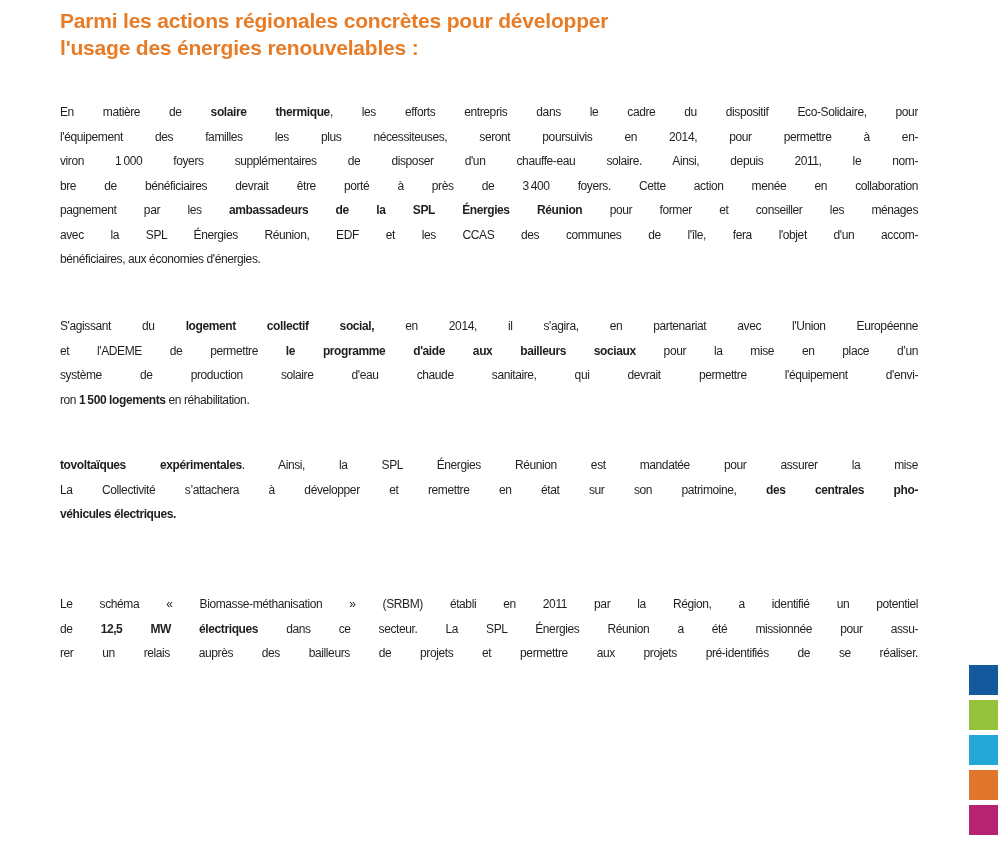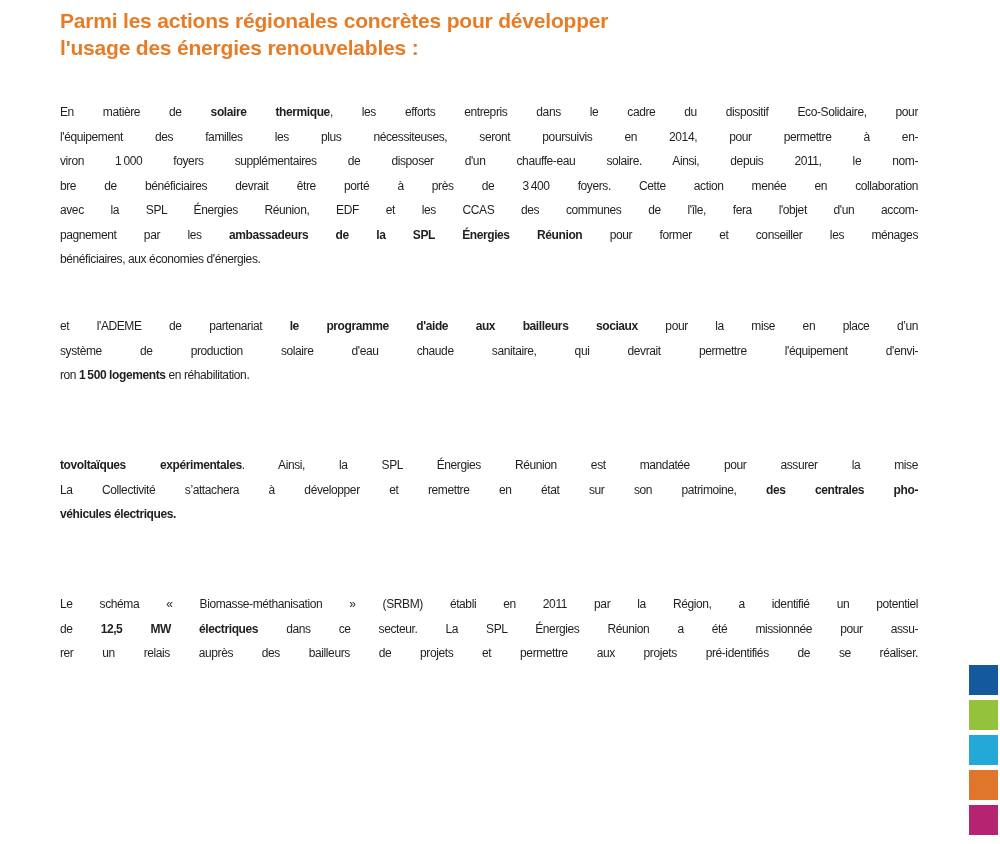--- a/index.html
+++ b/index.html
@@ -79,26 +79,27 @@
     <div>Parmi les actions régionales concrètes pour développer</div>
     <div>l'usage des énergies renouvelables&nbsp;:</div>
   </div>
 
   <div>
       <div class="paragraph p0">
         <div class="line"><span>En matière de </span><b>solaire thermique</b><span>, les efforts entrepris dans le cadre du dispositif Eco-Solidaire, pour</span></div>
         <div class="line"><span>l'équipement des familles les plus nécessiteuses, seront poursuivis en 2014, pour permettre à en-</span></div>
         <div class="line"><span>viron 1 000 foyers supplémentaires de disposer d'un chauffe-eau solaire. Ainsi, depuis 2011, le nom-</span></div>
         <div class="line"><span>bre de bénéficiaires devrait être porté à près de 3 400 foyers. Cette action menée en collaboration</span></div>
+        <div class="line"><span>pagnement par les </span><b>ambassadeurs de la SPL Énergies Réunion</b><span> pour former et conseiller les ménages</span></div>
         <div class="line"><span>avec la SPL Énergies Réunion, EDF et les CCAS des communes de l'île, fera l'objet d'un accom-</span></div>
-        <div class="line"><span>pagnement par les </span><b>ambassadeurs de la SPL Énergies Réunion</b><span> pour former et conseiller les ménages</span></div>
         <div class="line left"><span>bénéficiaires, aux économies d'énergies.</span></div>
       </div>
       <div class="paragraph p1">
-        <div class="line"><span>et l'ADEME de partenariat </span><b>le programme d'aide aux bailleurs sociaux</b><span> pour la mise en place d’un</span></div>
+        <div class="line"><span>S'agissant du </span><b>logement collectif social,</b><span> en 2014, il s'agira, en partenariat avec l'Union Européenne</span></div>
+        <div class="line"><span>et l'ADEME de permettre </span><b>le programme d'aide aux bailleurs sociaux</b><span> pour la mise en place d’un</span></div>
         <div class="line"><span>système de production solaire d'eau chaude sanitaire, qui devrait permettre l'équipement d'envi-</span></div>
         <div class="line left"><span>ron </span><b>1 500 logements</b><span> en réhabilitation.</span></div>
       </div>
       <div class="paragraph p2">
         <div class="line"><b>tovoltaïques expérimentales</b><span>. Ainsi, la SPL Énergies Réunion est mandatée pour assurer la mise</span></div>
         <div class="line"><span>La Collectivité s’attachera à développer et remettre en état sur son patrimoine, </span><b>des centrales pho-</b></div>
         <div class="line left"><b>véhicules électriques.</b></div>
       </div>
       <div class="paragraph p3">
         <div class="line"><span>Le schéma «&nbsp;Biomasse-méthanisation&nbsp;» (SRBM) établi en 2011 par la Région, a identifié un potentiel</span></div>

